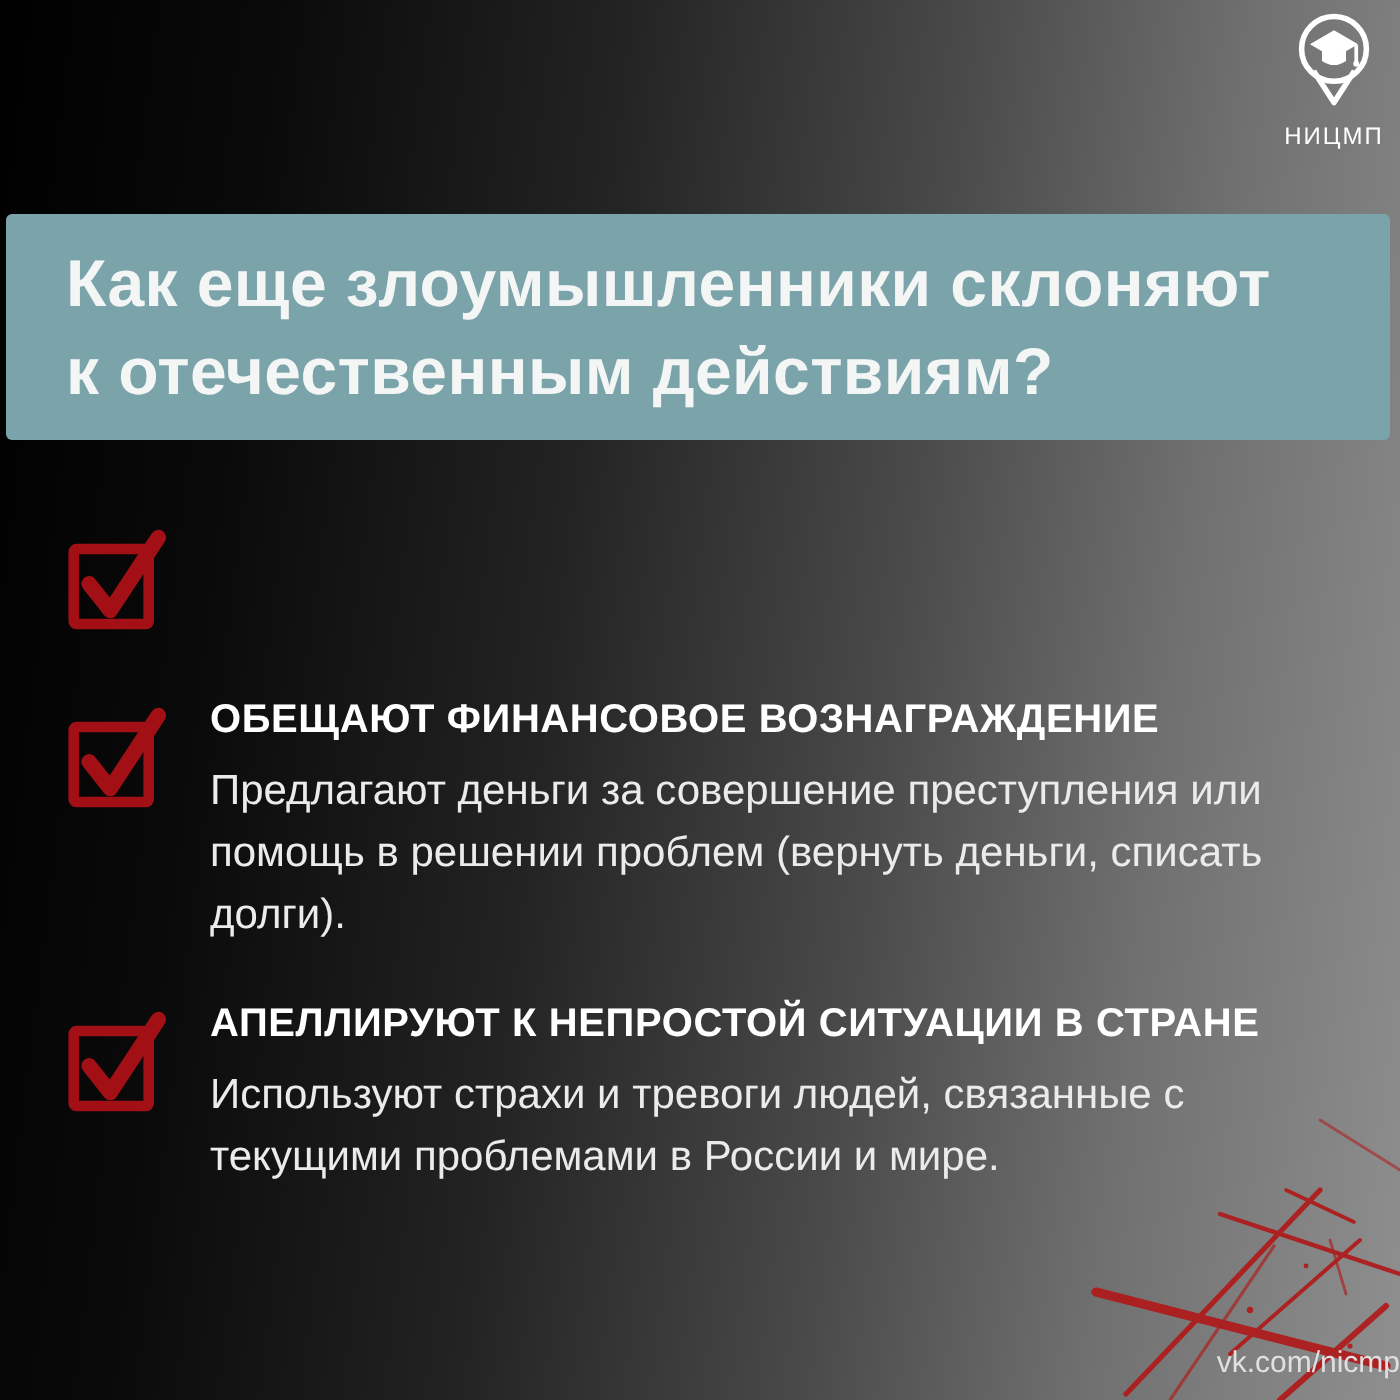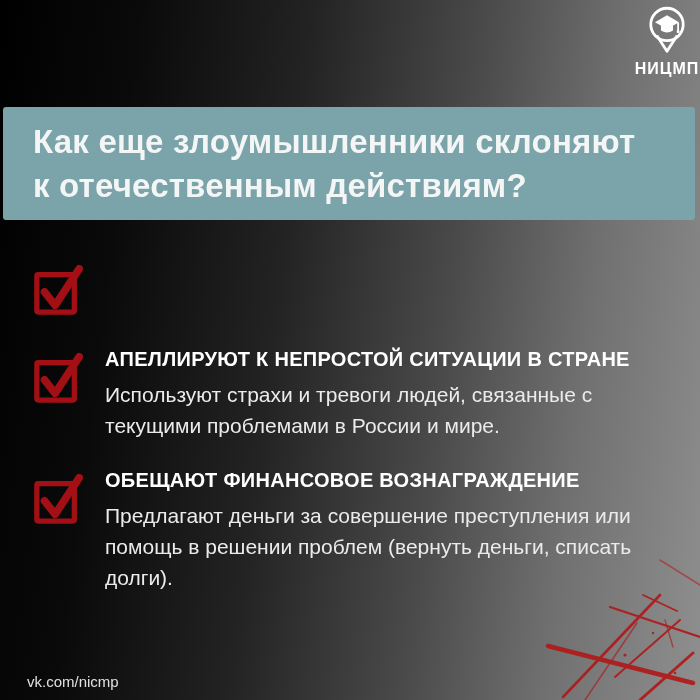--- a/index.html
+++ b/index.html
@@ -9,21 +9,21 @@
     overflow:hidden;
     font-family:"Liberation Sans","DejaVu Sans",sans-serif;
     background:linear-gradient(97deg,#000000 0%,#0a0a0a 18%,#232323 40%,#4a4a4a 62%,#707070 80%,#8f8f8f 100%);
   }
   
   .logo{
     position:absolute;top:5px;right:7px;width:52px;
     display:flex;flex-direction:column;align-items:center;
   }
   .logo-label{
-    color:#fff;font-size:16px;font-weight:bold;letter-spacing:1px;margin-top:1px;
+    color:#fff;font-size:12px;font-weight:normal;letter-spacing:1px;margin-top:1px;
   }
   
   .banner{
     position:absolute;left:3px;right:5px;top:107px;height:113px;
     background:var(--teal,#7aa3aa);
     border-radius:3px;
     box-sizing:border-box;
     padding:13px 4px 0 30px;
   }
   .banner .line{
@@ -52,21 +52,21 @@
   }
   .item p{
     margin:0;
     color:#ebebeb;
     font-size:21px;line-height:31px;
     max-width:566px;
   }
   
   .footer{
     position:absolute;left:0;right:0;bottom:10px;
-    text-align:left;
+    text-align:right;
     color:#e0e0e0;font-size:15px;padding-left:27px;
   }
   .scratches{position:absolute;right:0;bottom:0;pointer-events:none;}
 </style>
 </head>
 <body>
 
 <div class="poster">
 
   <div class="logo">
@@ -100,35 +100,35 @@
     </div>
 
     <div class="item">
       <span class="icon-wrap">
         <svg width="50" height="56" viewBox="0 0 52 56">
           <rect x="4" y="14" width="39" height="39" rx="1.5" fill="none" stroke="var(--red,#a21015)" stroke-width="5.5"></rect>
           <polyline points="12,32 23,46 48,8" fill="none" stroke="var(--red,#a21015)" stroke-width="8" stroke-linecap="round" stroke-linejoin="round"></polyline>
         </svg>
       </span>
       <div class="txt">
-        <h3>АПЕЛЛИРУЮТ К НЕПРОСТОЙ СИТУАЦИИ В СТРАНЕ</h3>
-        <p>Используют страхи и тревоги людей, связанные с текущими проблемами в России и мире.</p>
+        <h3>ОБЕЩАЮТ ФИНАНСОВОЕ ВОЗНАГРАЖДЕНИЕ</h3>
+        <p>Предлагают деньги за совершение преступления или помощь в решении проблем (вернуть деньги, списать долги).</p>
       </div>
     </div>
 
     <div class="item">
       <span class="icon-wrap">
         <svg width="50" height="56" viewBox="0 0 52 56">
           <rect x="4" y="14" width="39" height="39" rx="1.5" fill="none" stroke="var(--red,#a21015)" stroke-width="5.5"></rect>
           <polyline points="12,32 23,46 48,8" fill="none" stroke="var(--red,#a21015)" stroke-width="8" stroke-linecap="round" stroke-linejoin="round"></polyline>
         </svg>
       </span>
       <div class="txt">
-        <h3>ОБЕЩАЮТ ФИНАНСОВОЕ ВОЗНАГРАЖДЕНИЕ</h3>
-        <p>Предлагают деньги за совершение преступления или помощь в решении проблем (вернуть деньги, списать долги).</p>
+        <h3>АПЕЛЛИРУЮТ К НЕПРОСТОЙ СИТУАЦИИ В СТРАНЕ</h3>
+        <p>Используют страхи и тревоги людей, связанные с текущими проблемами в России и мире.</p>
       </div>
     </div>
 
   </div>
 
   <svg class="scratches" width="175" height="175" viewBox="0 0 175 175">
     <g stroke="var(--scratch,#b11818)" stroke-linecap="round" opacity="0.9">
       <line x1="38" y1="172" x2="135" y2="70" stroke-width="2.6"></line>
       <line x1="90" y1="152" x2="155" y2="95" stroke-width="2"></line>
       <line x1="115" y1="175" x2="168" y2="128" stroke-width="3"></line>

